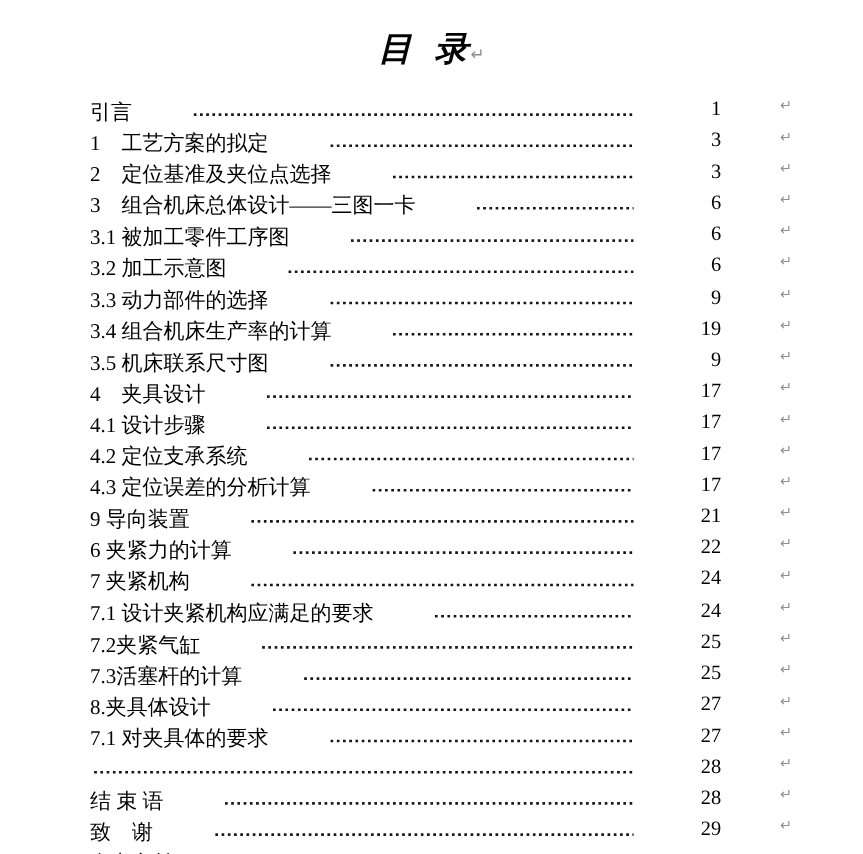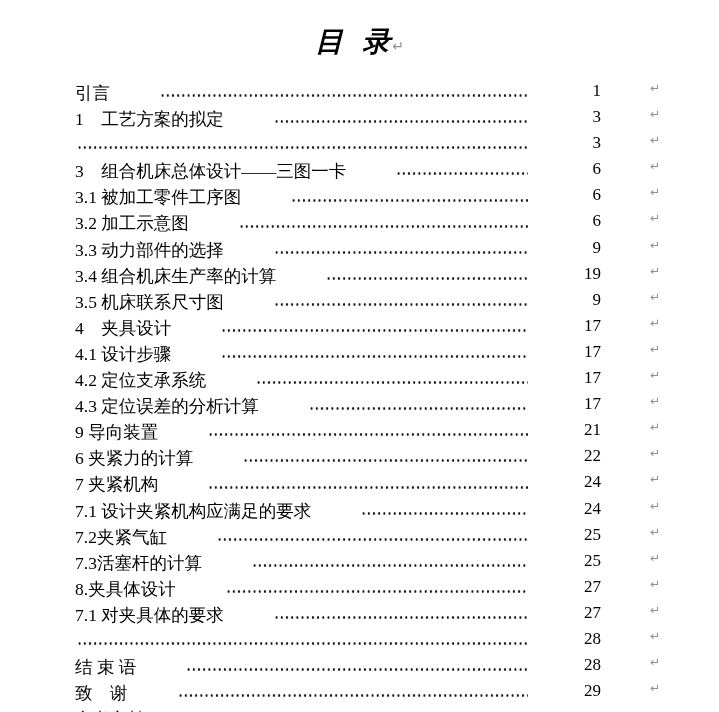--- a/index.html
+++ b/index.html
@@ -79,20 +79,21 @@
   </div>
 
   <div class="row">
     <span class="label">1　工艺方案的拟定</span>
     <span class="leader"></span>
     <span class="page">3</span>
     <span class="pilcrow">↵</span>
   </div>
 
   <div class="row">
+    <span class="label">2　定位基准及夹位点选择</span>
     <span class="leader"></span>
     <span class="page">3</span>
     <span class="pilcrow">↵</span>
   </div>
 
   <div class="row">
     <span class="label">3　组合机床总体设计——三图一卡</span>
     <span class="leader"></span>
     <span class="page">6</span>
     <span class="pilcrow">↵</span>

